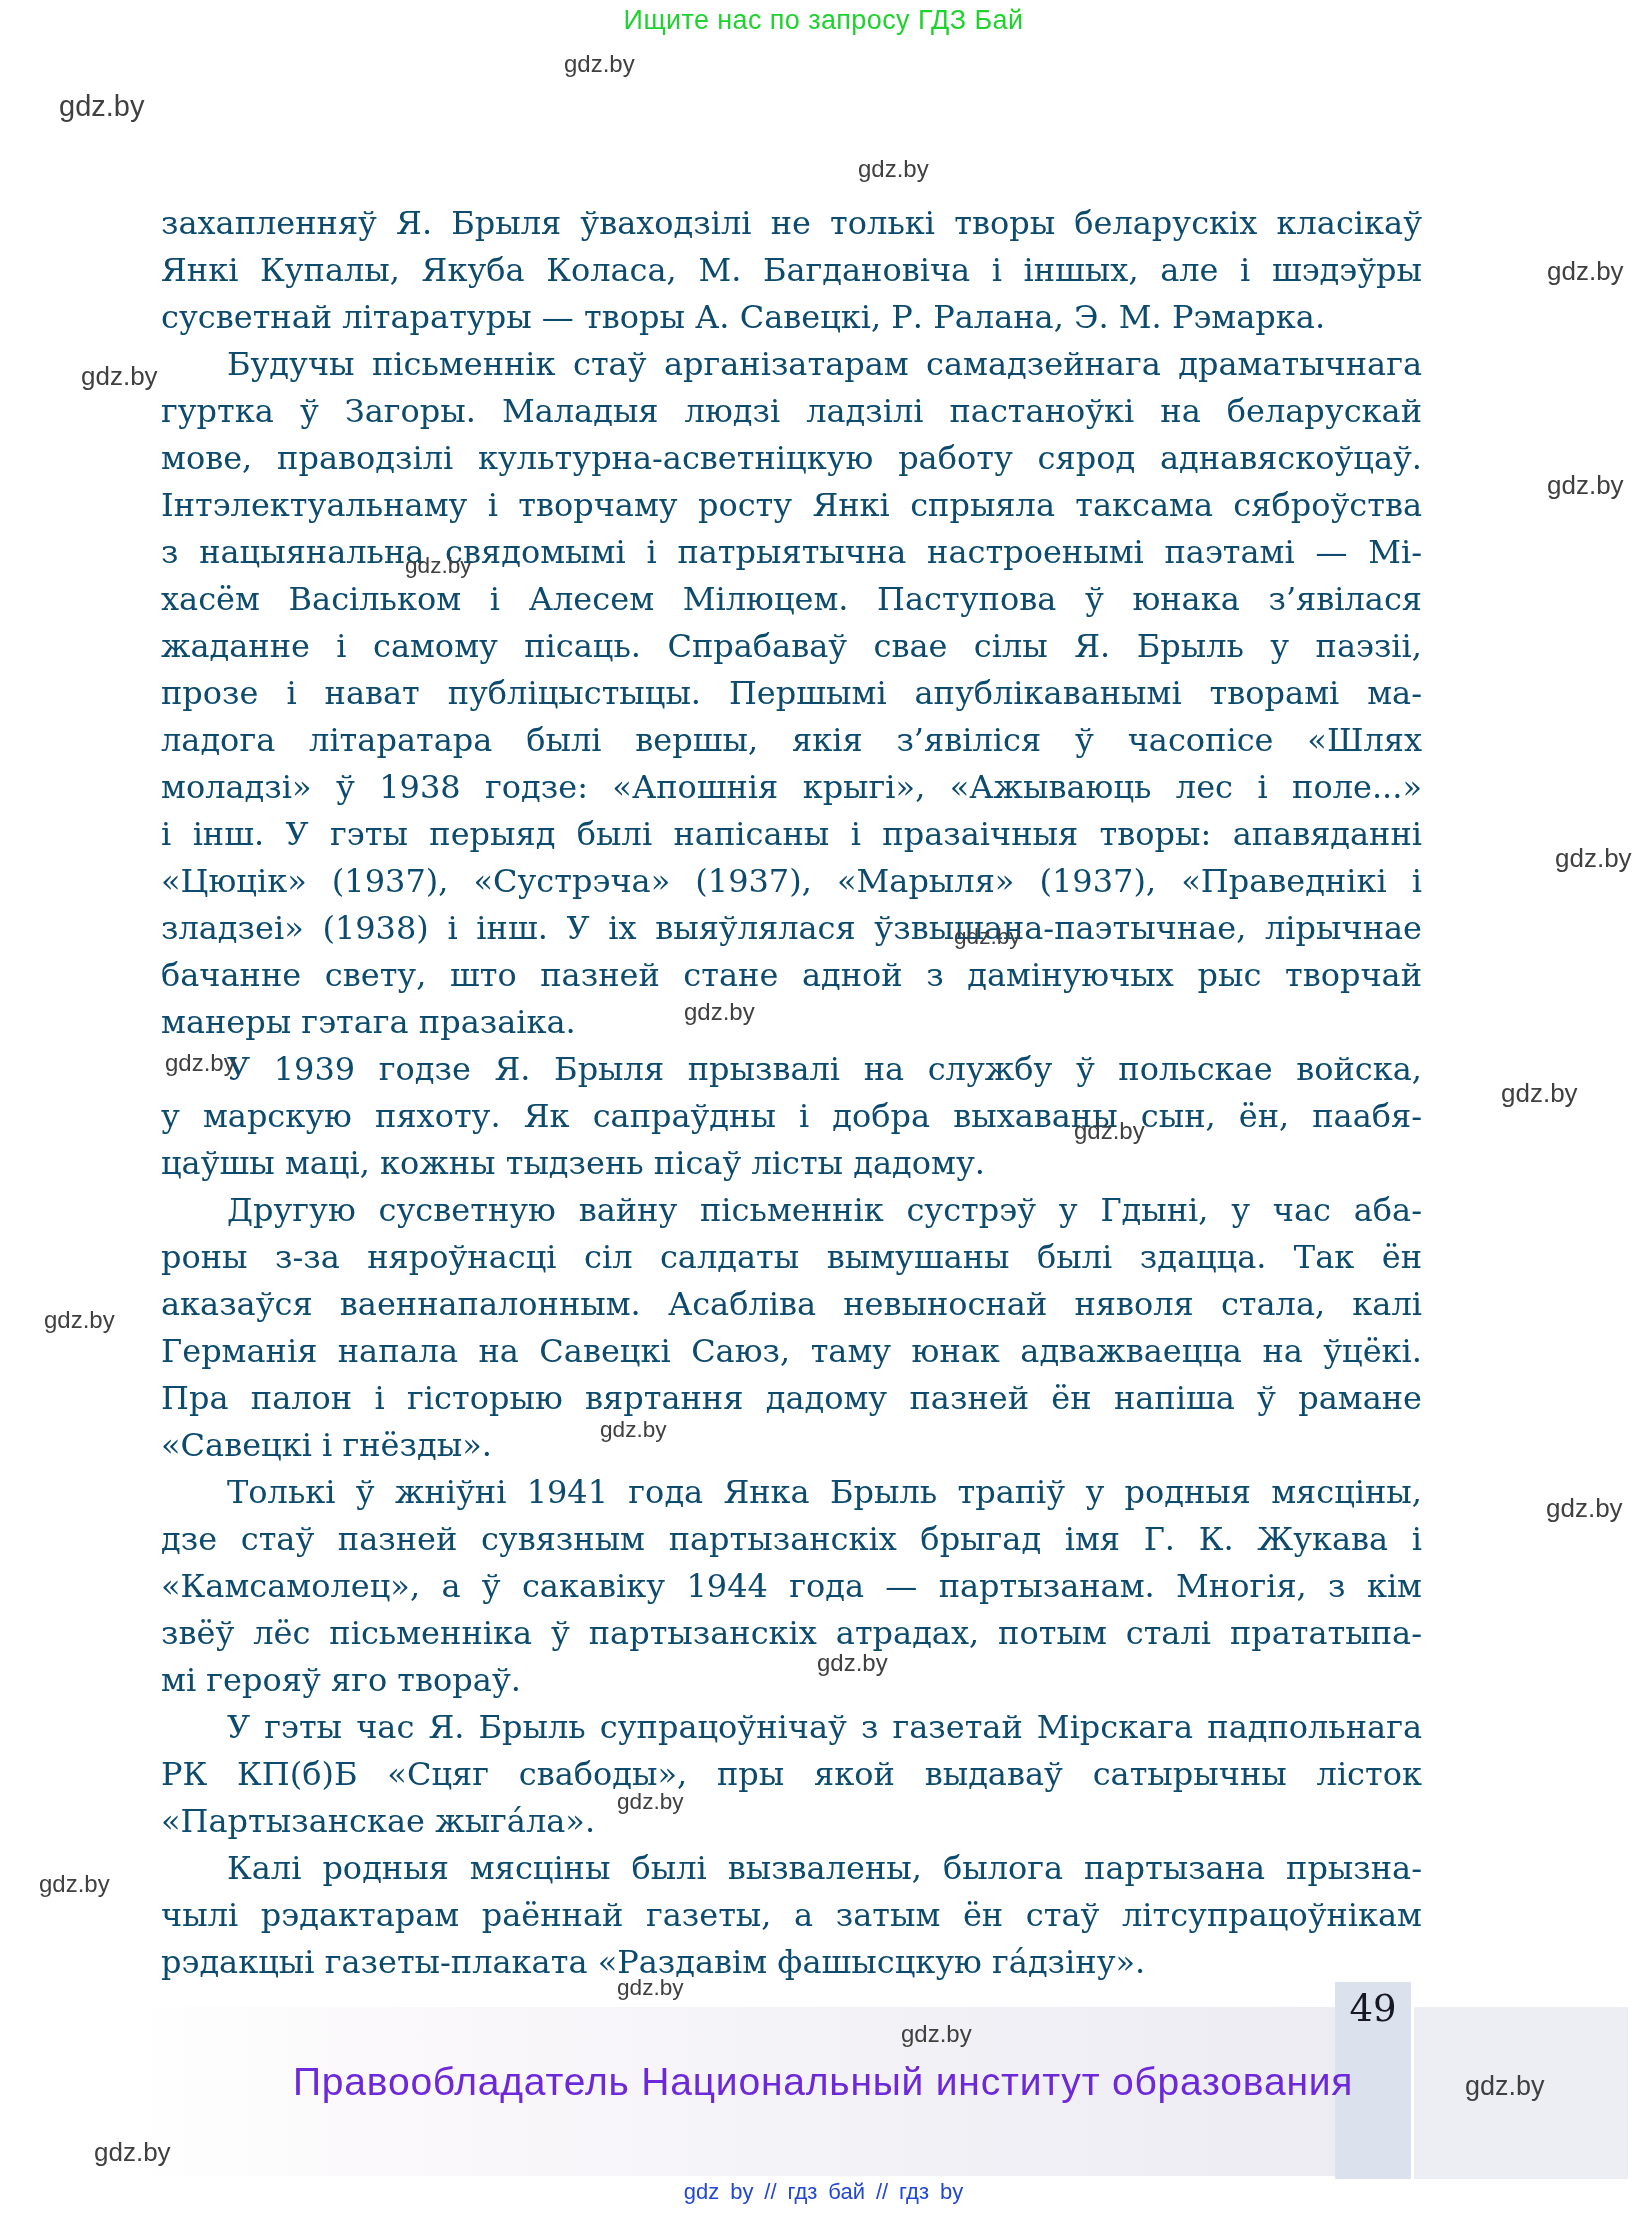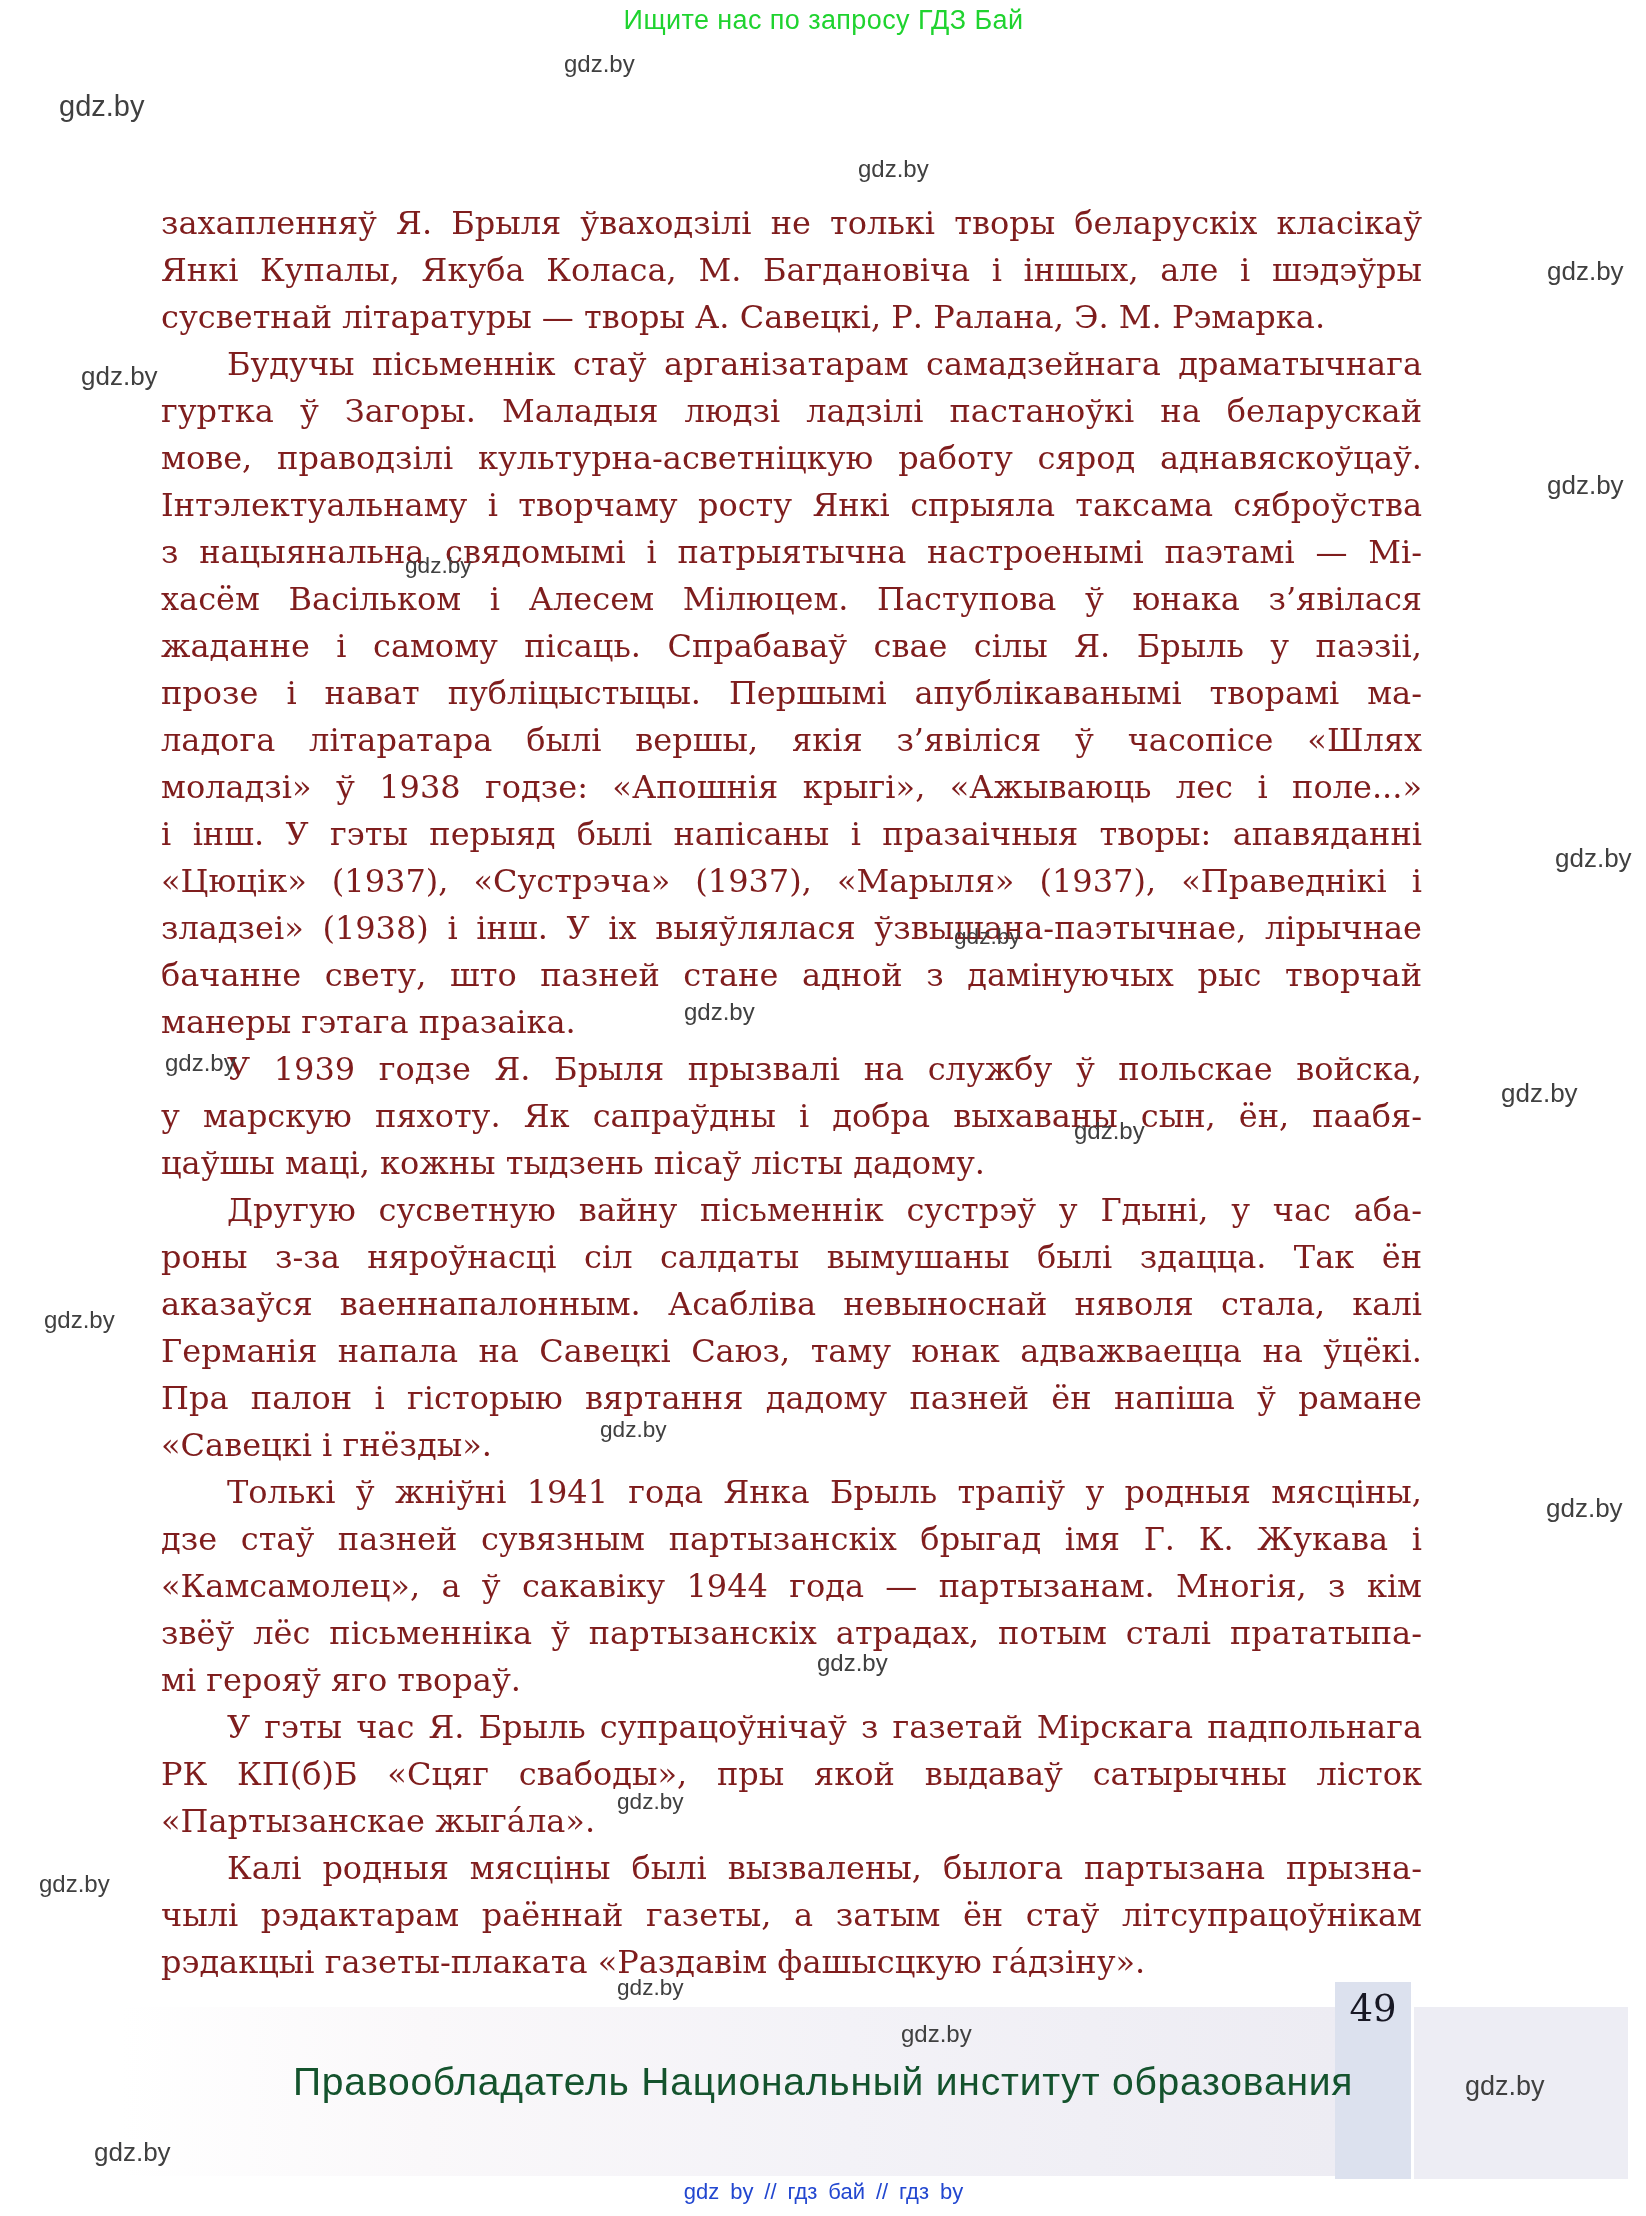--- a/index.html
+++ b/index.html
@@ -59,21 +59,21 @@
     font-size:22px; word-spacing:4.8px;
   }
 </style>
 </head>
 <body>
 
 <div class="page">
 
   <div class="promo" style="color: rgb(31, 211, 47);">Ищите нас по запросу ГДЗ Бай</div>
 
-  <div class="text-column" style="color: #7f1d1d;">
+  <div class="text-column" style="color: #0c4a6e;">
       <div class="line">захапленняў Я. Брыля ўваходзілі не толькі творы беларускіх класікаў</div>
       <div class="line">Янкі Купалы, Якуба Коласа, М. Багдановіча і іншых, але і шэдэўры</div>
       <div class="line end">сусветнай літаратуры — творы А. Савецкі, Р. Ралана, Э. М. Рэмарка.</div>
       <div class="line indent">Будучы пісьменнік стаў арганізатарам самадзейнага драматычнага</div>
       <div class="line">гуртка ў Загоры. Маладыя людзі ладзілі пастаноўкі на беларускай</div>
       <div class="line">мове, праводзілі культурна-асветніцкую работу сярод аднавяскоўцаў.</div>
       <div class="line">Інтэлектуальнаму і творчаму росту Янкі спрыяла таксама сяброўства</div>
       <div class="line">з нацыянальна свядомымі і патрыятычна настроенымі паэтамі — Мі-</div>
       <div class="line">хасём Васільком і Алесем Мілюцем. Паступова ў юнака з’явілася</div>
       <div class="line">жаданне і самому пісаць. Спрабаваў свае сілы Я. Брыль у паэзіі,</div>
@@ -106,21 +106,21 @@
       <div class="line">чылі рэдактарам раённай газеты, а затым ён стаў літсупрацоўнікам</div>
       <div class="line end">рэдакцыі газеты-плаката «Раздавім фашысцкую га́дзіну».</div>
     </div>
 
   <div class="band"></div>
   <div class="strip" style="background: rgb(220, 225, 238);"></div>
   <div class="rbox" style="background: rgb(237, 237, 244);"></div>
 
   <div class="pagenum">49</div>
 
-  <div class="copyright" style="color: #14532d;">Правообладатель Национальный институт образования</div>
+  <div class="copyright" style="color: #6d28d9;">Правообладатель Национальный институт образования</div>
 
   <div class="links" style="color: rgb(34, 71, 208);">gdz by  //  гдз бай  //  гдз by</div>
 
 <span class="wm" style="left: 564px; top: 50px; font-size: 24px;">gdz.by</span>
     <span class="wm" style="left: 59px; top: 90px; font-size: 29px;">gdz.by</span>
     <span class="wm" style="left: 858px; top: 155px; font-size: 24px;">gdz.by</span>
     <span class="wm" style="left: 1547px; top: 256px; font-size: 26px;">gdz.by</span>
     <span class="wm" style="left: 81px; top: 361px; font-size: 26px;">gdz.by</span>
     <span class="wm" style="left: 1547px; top: 470px; font-size: 26px;">gdz.by</span>
     <span class="wm" style="left: 405px; top: 553px; font-size: 22.6px;">gdz.by</span>

